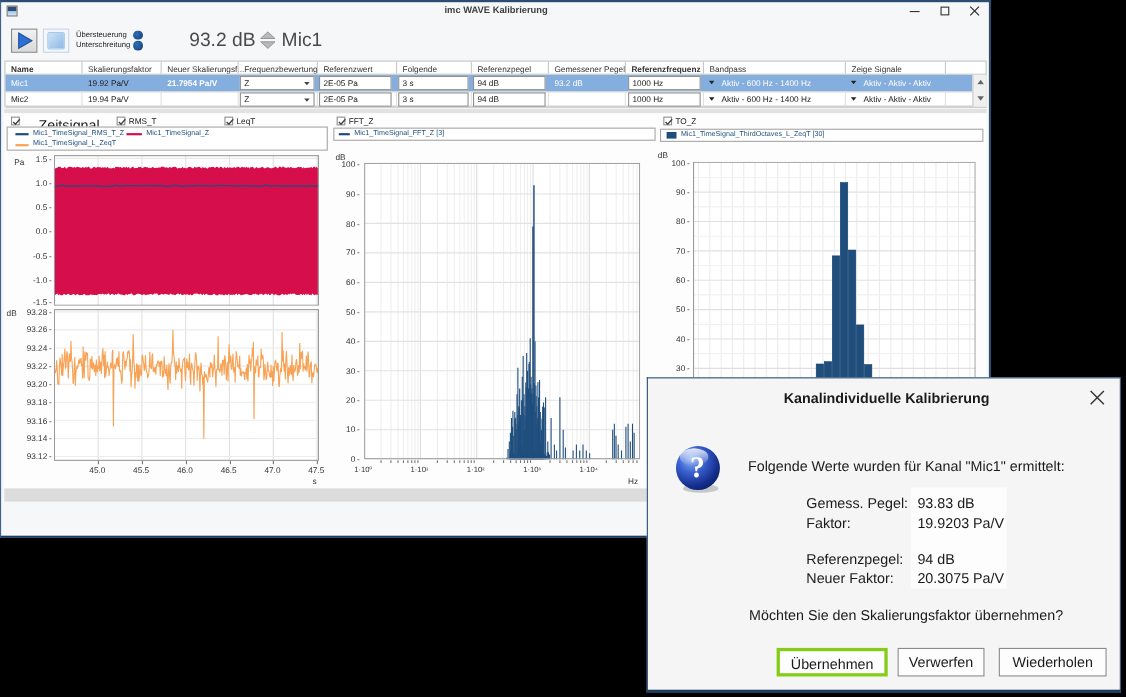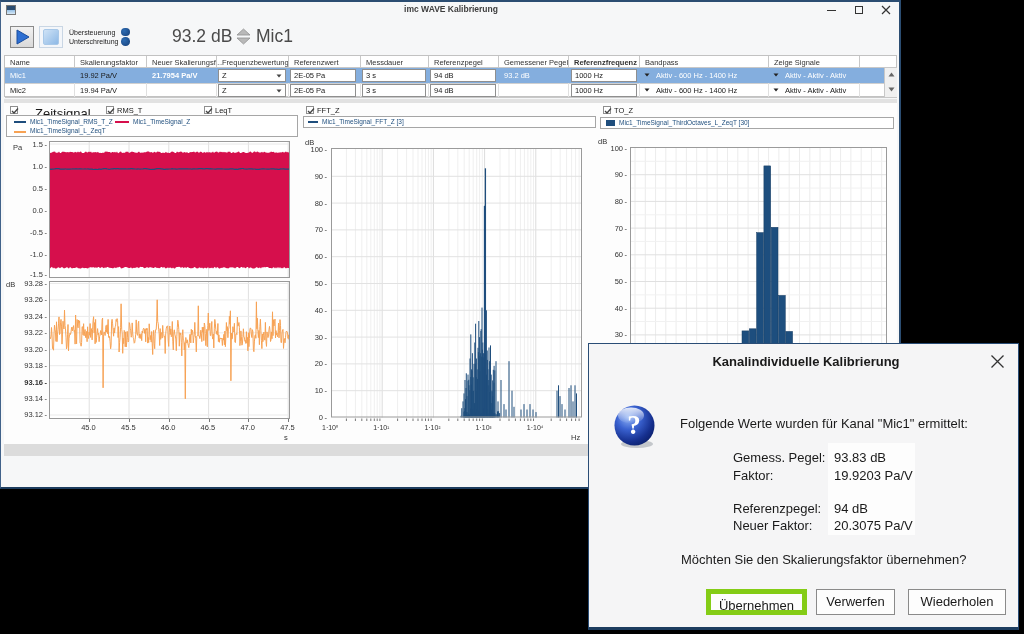--- a/index.html
+++ b/index.html
@@ -24,26 +24,26 @@
 <div style="position:absolute;left:69px;top:37.5px;font-size:7px;color:#222;font-weight:normal;white-space:nowrap;line-height:1;">Unterschreitung</div>
 <div class="abs" style="left:121px;top:27.5px;width:8.5px;height:8.5px;border-radius:50%;background:radial-gradient(circle at 35% 35%,#2e6db4,#173f77);"></div>
 <div class="abs" style="left:121px;top:37px;width:8.5px;height:8.5px;border-radius:50%;background:radial-gradient(circle at 35% 35%,#2e6db4,#173f77);"></div>
 <div style="position:absolute;left:172px;top:28px;font-size:17.5px;color:#4a4a4a;font-weight:normal;white-space:nowrap;line-height:1;">93.2 dB</div>
 <svg class="abs" style="left:236px;top:28px" width="15" height="17">
     <path d="M7.5,1 L14,7 L1,7 Z" fill="#b9b9b9" stroke="#8f8f8f" stroke-width="0.8"></path>
     <path d="M1,10 L14,10 L7.5,16 Z" fill="#b9b9b9" stroke="#8f8f8f" stroke-width="0.8"></path>
   </svg>
 <div style="position:absolute;left:256px;top:28px;font-size:17.5px;color:#4a4a4a;font-weight:normal;white-space:nowrap;line-height:1;">Mic1</div>
 <div class="abs" style="left:4px;top:55px;width:893px;height:42px;background:#fff;border:1px solid #c2c2c2;"></div>
-<div style="position:absolute;left:10px;top:58.5px;font-size:7.5px;color:#333;font-weight:normal;white-space:nowrap;line-height:1;">Name</div>
+<div style="position:absolute;left:10px;top:58.5px;font-size:7.5px;color:#333;font-weight:bold;white-space:nowrap;line-height:1;">Name</div>
 <div style="position:absolute;left:80px;top:58.5px;font-size:7.5px;color:#333;font-weight:normal;white-space:nowrap;line-height:1;">Skalierungsfaktor</div>
 <div style="position:absolute;left:152px;top:58.5px;font-size:7.5px;color:#333;font-weight:normal;white-space:nowrap;line-height:1;">Neuer Skalierungsf...</div>
 <div style="position:absolute;left:222px;top:58.5px;font-size:7.5px;color:#333;font-weight:normal;white-space:nowrap;line-height:1;">Frequenzbewertung</div>
 <div style="position:absolute;left:294px;top:58.5px;font-size:7.5px;color:#333;font-weight:normal;white-space:nowrap;line-height:1;">Referenzwert</div>
-<div style="position:absolute;left:366px;top:58.5px;font-size:7.5px;color:#333;font-weight:normal;white-space:nowrap;line-height:1;">Messdauer</div>
+<div style="position:absolute;left:366px;top:58.5px;font-size:7.5px;color:#333;font-weight:normal;white-space:nowrap;line-height:1;">Folgende</div>
 <div style="position:absolute;left:434px;top:58.5px;font-size:7.5px;color:#333;font-weight:normal;white-space:nowrap;line-height:1;">Referenzpegel</div>
 <div style="position:absolute;left:504px;top:58.5px;font-size:7.5px;color:#333;font-weight:normal;white-space:nowrap;line-height:1;">Gemessener Pegel</div>
 <div style="position:absolute;left:574px;top:58.5px;font-size:7.5px;color:#333;font-weight:bold;white-space:nowrap;line-height:1;">Referenzfrequenz</div>
 <div style="position:absolute;left:645px;top:58.5px;font-size:7.5px;color:#333;font-weight:normal;white-space:nowrap;line-height:1;">Bandpass</div>
 <div style="position:absolute;left:774px;top:58.5px;font-size:7.5px;color:#333;font-weight:normal;white-space:nowrap;line-height:1;">Zeige Signale</div>
 <div class="abs" style="left:5px;top:68px;width:879px;height:15px;background:#84aede;"></div>
 <div class="abs" style="left:5px;top:67px;width:892px;height:1px;background:#c8c8c8;"></div>
 <div class="abs" style="left:5px;top:83px;width:879px;height:1px;background:#d0d0d0;"></div>
 <div class="abs" style="left:5px;top:97px;width:892px;height:1px;background:#c8c8c8;"></div>
 <div class="abs" style="left:74px;top:56px;width:1px;height:11px;background:#c8c8c8;"></div>
@@ -197,21 +197,21 @@
     <polyline points="0.0,52.8 0.5,53.0 1.0,58.0 1.5,57.5 2.0,55.3 2.5,46.5 3.0,54.0 3.5,67.5 4.0,67.3 4.5,69.2 5.0,52.9 5.5,44.2 6.0,48.5 6.5,51.3 7.0,60.4 7.5,40.8 8.0,60.7 8.5,53.2 9.0,48.8 9.5,42.8 10.0,35.9 10.5,53.6 11.0,52.9 11.5,41.8 12.0,38.4 12.5,45.1 13.0,63.1 13.5,53.1 14.0,40.2 14.5,46.3 15.0,48.0 15.5,29.1 16.0,44.5 16.5,47.8 17.0,56.2 17.5,67.9 18.0,65.6 18.5,53.8 19.0,43.5 19.5,69.9 20.0,57.7 20.5,53.7 21.0,52.2 21.5,53.5 22.0,51.2 22.5,47.0 23.0,46.0 23.5,49.8 24.0,46.9 24.6,44.6 25.1,50.5 25.6,49.4 26.1,63.1 26.6,34.0 27.1,55.2 27.6,62.8 28.1,38.5 28.6,45.1 29.1,46.8 29.6,39.0 30.1,41.8 30.6,39.9 31.1,62.2 31.6,62.4 32.1,65.2 32.6,61.6 33.1,45.7 33.6,45.8 34.1,53.9 34.6,42.7 35.1,54.8 35.6,50.8 36.1,48.5 36.6,56.5 37.1,56.8 37.6,50.4 38.1,60.7 38.6,45.8 39.1,54.9 39.6,57.5 40.1,51.0 40.6,54.2 41.1,42.5 41.6,56.4 42.1,51.7 42.6,47.6 43.1,58.9 43.6,48.3 44.1,39.5 44.6,35.7 45.1,51.8 45.6,41.6 46.1,62.8 46.6,38.4 47.1,61.4 47.6,56.4 48.1,52.4 48.6,47.6 49.1,53.7 49.6,52.1 50.1,60.7 50.6,55.4 51.1,54.1 51.6,49.6 52.1,50.7 52.6,53.9 53.1,38.8 53.6,37.1 54.1,106.8 54.6,53.6 55.1,50.9 55.6,51.7 56.1,54.5 56.6,48.3 57.1,44.5 57.6,51.2 58.1,43.8 58.6,52.7 59.1,38.4 59.6,56.0 60.1,56.8 60.6,55.4 61.1,60.7 61.6,67.8 62.1,64.7 62.6,40.9 63.1,38.3 63.6,42.8 64.1,49.3 64.6,55.2 65.1,47.0 65.6,51.9 66.1,45.8 66.6,45.1 67.1,38.5 67.6,40.4 68.1,37.6 68.6,39.7 69.1,56.6 69.6,45.6 70.1,71.0 70.6,61.5 71.1,56.2 71.6,46.3 72.1,22.8 72.7,48.4 73.2,51.7 73.7,72.3 74.2,57.2 74.7,62.6 75.2,49.4 75.7,50.8 76.2,65.7 76.7,50.9 77.2,66.0 77.7,61.7 78.2,50.3 78.7,56.4 79.2,61.0 79.7,59.5 80.2,41.6 80.7,42.9 81.2,47.2 81.7,49.8 82.2,56.2 82.7,54.5 83.2,41.9 83.7,51.9 84.2,56.7 84.7,57.8 85.2,62.2 85.7,61.6 86.2,58.4 86.7,53.2 87.2,38.9 87.7,51.4 88.2,53.3 88.7,54.4 89.2,42.4 89.7,40.3 90.2,56.8 90.7,53.0 91.2,57.6 91.7,53.8 92.2,52.6 92.7,59.6 93.2,50.0 93.7,52.0 94.2,48.2 94.7,47.2 95.2,48.0 95.7,52.4 96.2,48.2 96.7,60.8 97.2,47.3 97.7,49.0 98.2,47.4 98.7,62.1 99.2,56.5 99.7,61.5 100.2,42.8 100.7,51.2 101.2,58.7 101.7,54.5 102.2,61.1 102.7,50.5 103.2,62.7 103.7,73.5 104.2,55.4 104.7,49.3 105.2,62.7 105.7,67.7 106.2,52.4 106.7,48.6 107.2,48.6 107.7,40.1 108.2,18.8 108.7,40.5 109.2,42.3 109.7,48.7 110.2,52.7 110.7,64.5 111.2,47.6 111.7,58.4 112.2,52.1 112.7,51.5 113.2,57.1 113.7,44.4 114.2,52.6 114.7,53.4 115.2,56.2 115.7,55.4 116.2,72.5 116.7,52.9 117.2,47.9 117.7,45.6 118.2,45.5 118.7,44.8 119.2,59.2 119.7,65.4 120.2,51.3 120.8,45.0 121.3,53.5 121.8,47.9 122.3,55.7 122.8,54.6 123.3,40.5 123.8,60.8 124.3,68.9 124.8,52.0 125.3,48.8 125.8,53.2 126.3,54.9 126.8,58.0 127.3,69.7 127.8,55.8 128.3,46.6 128.8,39.2 129.3,42.2 129.8,48.6 130.3,65.2 130.8,51.7 131.3,53.6 131.8,52.2 132.3,61.4 132.8,74.9 133.3,54.5 133.8,48.7 134.3,59.2 134.8,59.5 135.3,68.9 135.8,61.6 136.3,117.8 136.8,56.5 137.3,62.1 137.8,61.5 138.3,58.8 138.8,62.4 139.3,64.3 139.8,66.6 140.3,61.4 140.8,53.4 141.3,53.4 141.8,61.9 142.3,48.3 142.8,53.7 143.3,49.2 143.8,51.3 144.3,61.9 144.8,56.3 145.3,53.5 145.8,41.4 146.3,54.7 146.8,57.8 147.3,70.9 147.8,55.1 148.3,54.5 148.8,54.6 149.3,24.8 149.8,55.1 150.3,55.0 150.8,57.6 151.3,55.0 151.8,49.2 152.3,52.6 152.8,60.6 153.3,46.2 153.8,51.2 154.3,46.0 154.8,59.6 155.3,42.0 155.8,44.4 156.3,52.6 156.8,64.6 157.3,55.1 157.8,48.3 158.3,65.8 158.8,44.4 159.3,32.0 159.8,49.4 160.3,47.1 160.8,42.2 161.3,54.6 161.8,54.6 162.3,48.1 162.8,40.5 163.3,55.4 163.8,58.1 164.3,52.9 164.8,66.9 165.3,47.8 165.8,38.4 166.3,42.2 166.8,48.6 167.3,52.8 167.8,50.2 168.3,54.1 168.9,42.5 169.4,60.6 169.9,53.8 170.4,61.3 170.9,57.4 171.4,57.1 171.9,58.0 172.4,57.2 172.9,58.6 173.4,64.5 173.9,57.2 174.4,59.1 174.9,53.3 175.4,63.8 175.9,50.0 176.4,65.7 176.9,55.6 177.4,41.5 177.9,49.7 178.4,45.7 178.9,56.7 179.4,48.1 179.9,47.1 180.4,35.3 180.9,43.2 181.4,29.8 181.9,99.8 182.4,52.1 182.9,58.2 183.4,57.1 183.9,45.7 184.4,49.6 184.9,51.1 185.4,42.3 185.9,61.0 186.4,61.6 186.9,53.0 187.4,52.4 187.9,53.6 188.4,36.0 188.9,45.1 189.4,44.3 189.9,41.5 190.4,46.5 190.9,64.6 191.4,60.8 191.9,49.9 192.4,55.8 192.9,64.2 193.4,62.9 193.9,55.6 194.4,47.8 194.9,56.2 195.4,56.3 195.9,60.3 196.4,59.4 196.9,62.5 197.4,50.7 197.9,62.0 198.4,56.4 198.9,69.8 199.4,51.7 199.9,65.7 200.4,57.5 200.9,48.3 201.4,46.9 201.9,47.8 202.4,54.0 202.9,56.6 203.4,48.7 203.9,50.7 204.4,68.6 204.9,70.7 205.4,60.9 205.9,54.8 206.4,53.7 206.9,57.3 207.4,20.8 207.9,47.8 208.4,37.2 208.9,50.6 209.4,56.6 209.9,49.4 210.4,63.7 210.9,45.6 211.4,38.2 211.9,49.5 212.4,59.5 212.9,67.6 213.4,52.9 213.9,60.7 214.4,54.2 214.9,51.1 215.4,58.7 215.9,59.1 216.4,41.4 217.0,60.5 217.5,65.4 218.0,50.9 218.5,54.7 219.0,56.6 219.5,55.3 220.0,48.5 220.5,45.4 221.0,49.7 221.5,60.5 222.0,58.8 222.5,50.9 223.0,57.7 223.5,30.8 224.0,54.7 224.5,38.7 225.0,45.0 225.5,40.8 226.0,38.1 226.5,57.0 227.0,49.6 227.5,53.9 228.0,52.1 228.5,55.7 229.0,53.6 229.5,42.1 230.0,56.9 230.5,49.4 231.0,38.6 231.5,44.4 232.0,61.6 232.5,61.5 233.0,51.9 233.5,49.0 234.0,48.4 234.5,67.4 235.0,59.5 235.5,57.6 236.0,61.8 236.5,56.7 237.0,51.2 237.5,50.0 238.0,50.7 238.5,51.2 239.0,57.4 239.5,53.9 240.0,58.3 240.5,53.1 241.0,52.8" fill="none" stroke="#f7a254" stroke-width="1"></polyline>
     <rect x="0.5" y="0.5" width="240" height="137" fill="none" stroke="#9a9a9a" stroke-width="1"></rect>
   </svg>
 <div style="position:absolute;left:6px;top:281px;font-size:7.5px;color:#333;font-weight:normal;white-space:nowrap;line-height:1;">dB</div>
 <div style="position:absolute;right:977px;top:280.0px;font-size:7.5px;color:#333;font-weight:normal;white-space:nowrap;line-height:1;">93.28 -</div>
 <div style="position:absolute;right:977px;top:296.43999999999676px;font-size:7.5px;color:#333;font-weight:normal;white-space:nowrap;line-height:1;">93.26 -</div>
 <div style="position:absolute;right:977px;top:312.8800000000051px;font-size:7.5px;color:#333;font-weight:normal;white-space:nowrap;line-height:1;">93.24 -</div>
 <div style="position:absolute;right:977px;top:329.32000000000187px;font-size:7.5px;color:#333;font-weight:normal;white-space:nowrap;line-height:1;">93.22 -</div>
 <div style="position:absolute;right:977px;top:345.7599999999986px;font-size:7.5px;color:#333;font-weight:normal;white-space:nowrap;line-height:1;">93.20 -</div>
 <div style="position:absolute;right:977px;top:362.1999999999953px;font-size:7.5px;color:#333;font-weight:normal;white-space:nowrap;line-height:1;">93.18 -</div>
-<div style="position:absolute;right:977px;top:378.64000000000374px;font-size:7.5px;color:#333;font-weight:bold;white-space:nowrap;line-height:1;">93.16 -</div>
+<div style="position:absolute;right:977px;top:378.64000000000374px;font-size:7.5px;color:#333;font-weight:normal;white-space:nowrap;line-height:1;">93.16 -</div>
 <div style="position:absolute;right:977px;top:395.0800000000005px;font-size:7.5px;color:#333;font-weight:normal;white-space:nowrap;line-height:1;">93.14 -</div>
 <div style="position:absolute;right:977px;top:410.5px;font-size:7.5px;color:#333;font-weight:normal;white-space:nowrap;line-height:1;text-align:center;">93.12 -</div>
 <div style="position:absolute;left:81.2px;top:424px;font-size:7.5px;color:#333;font-weight:normal;white-space:nowrap;line-height:1;">45.0</div>
 <div class="abs" style="left:89.2px;top:419px;width:1px;height:3px;background:#777;"></div>
 <div style="position:absolute;left:121px;top:424px;font-size:7.5px;color:#333;font-weight:normal;white-space:nowrap;line-height:1;">45.5</div>
 <div class="abs" style="left:129px;top:419px;width:1px;height:3px;background:#777;"></div>
 <div style="position:absolute;left:160.8px;top:424px;font-size:7.5px;color:#333;font-weight:normal;white-space:nowrap;line-height:1;">46.0</div>
 <div class="abs" style="left:168.8px;top:419px;width:1px;height:3px;background:#777;"></div>
 <div style="position:absolute;left:200.6px;top:424px;font-size:7.5px;color:#333;font-weight:normal;white-space:nowrap;line-height:1;">46.5</div>
 <div class="abs" style="left:208.6px;top:419px;width:1px;height:3px;background:#777;"></div>
@@ -559,14 +559,14 @@
 <div class="abs" style="left:828px;top:443px;width:87px;height:92px;background:#fdfdfd;"></div>
 <div style="position:absolute;left:733px;top:451px;font-size:13px;color:#1a1a1a;font-weight:normal;white-space:nowrap;line-height:1;">Gemess. Pegel:</div>
 <div style="position:absolute;left:834px;top:451px;font-size:13px;color:#1a1a1a;font-weight:normal;white-space:nowrap;line-height:1;">93.83 dB</div>
 <div style="position:absolute;left:733px;top:468.5px;font-size:13px;color:#1a1a1a;font-weight:normal;white-space:nowrap;line-height:1;">Faktor:</div>
 <div style="position:absolute;left:834px;top:468.5px;font-size:13px;color:#1a1a1a;font-weight:normal;white-space:nowrap;line-height:1;">19.9203 Pa/V</div>
 <div style="position:absolute;left:733px;top:501.5px;font-size:13px;color:#1a1a1a;font-weight:normal;white-space:nowrap;line-height:1;">Referenzpegel:</div>
 <div style="position:absolute;left:834px;top:501.5px;font-size:13px;color:#1a1a1a;font-weight:normal;white-space:nowrap;line-height:1;">94 dB</div>
 <div style="position:absolute;left:733px;top:519px;font-size:13px;color:#1a1a1a;font-weight:normal;white-space:nowrap;line-height:1;">Neuer Faktor:</div>
 <div style="position:absolute;left:834px;top:519px;font-size:13px;color:#1a1a1a;font-weight:normal;white-space:nowrap;line-height:1;">20.3075 Pa/V</div>
 <div style="position:absolute;left:681px;top:553px;font-size:13px;color:#1a1a1a;font-weight:normal;white-space:nowrap;line-height:1;">Möchten Sie den Skalierungsfaktor übernehmen?</div>
-<div class="abs" style="left:706px;top:589px;width:101px;height:26px;background:#fdfdfd;border:5px solid #84cc16;font-size:13px;color:#1a1a1a;text-align:center;line-height:24px;">Übernehmen</div>
+<div class="abs" style="left:706px;top:589px;width:101px;height:26px;background:#fdfdfd;border:3px solid #84cc16;font-size:13px;color:#1a1a1a;text-align:center;line-height:24px;">Übernehmen</div>
 <div class="abs" style="left:816px;top:589px;width:79px;height:26px;background:#fdfdfd;border:1px solid #8a8a8a;font-size:13px;color:#1a1a1a;text-align:center;line-height:24px;">Verwerfen</div>
 <div class="abs" style="left:908px;top:589px;width:98px;height:26px;background:#fdfdfd;border:1px solid #8a8a8a;font-size:13px;color:#1a1a1a;text-align:center;line-height:24px;">Wiederholen</div>
 </body></html>

